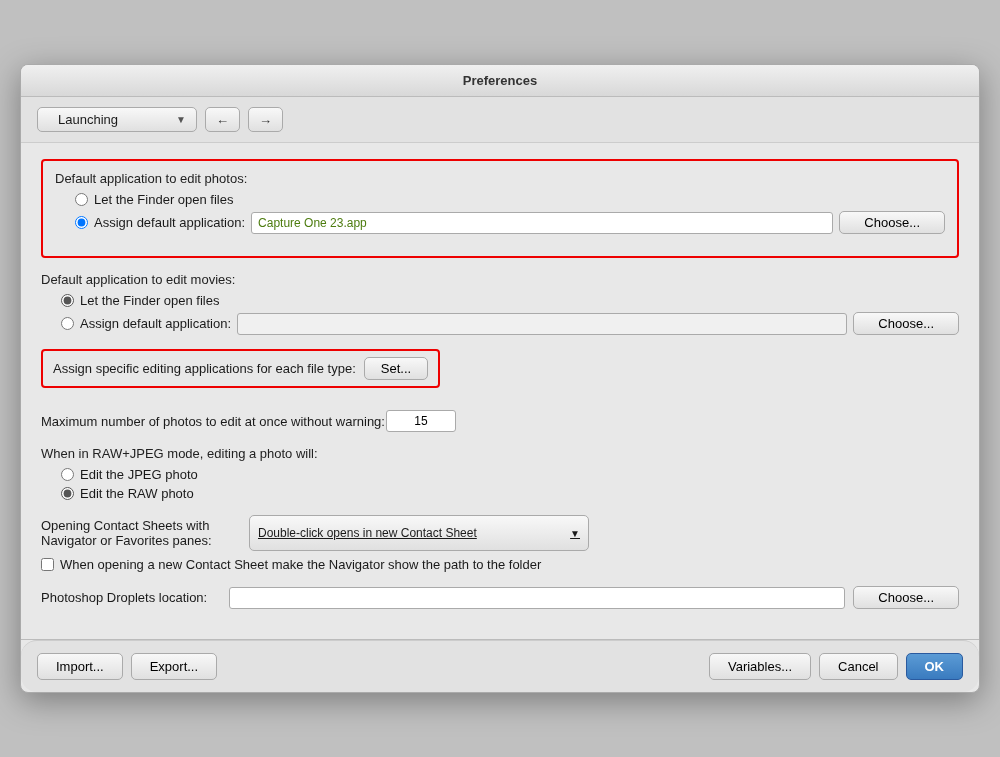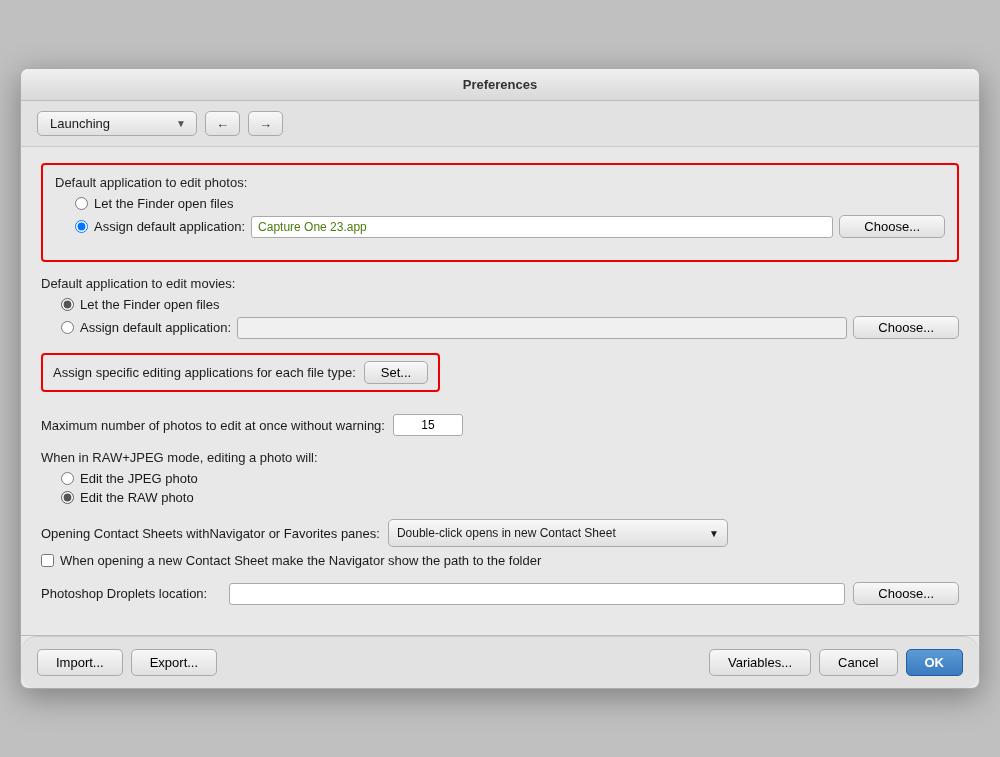--- a/index.html
+++ b/index.html
@@ -43,21 +43,21 @@
       background: #e2e2e2;
       border-bottom: 1px solid #ccc;
     }
 
     .dropdown-btn {
       display: flex;
       align-items: center;
       background: linear-gradient(to bottom, #f8f8f8, #e0e0e0);
       border: 1px solid #aaa;
       border-radius: 5px;
-      padding: 4px 10px 4px 12px;
+      padding: 4px 10px 4px 20px;
       font-size: 13px;
       cursor: pointer;
       min-width: 160px;
       justify-content: space-between;
     }
 
     .dropdown-btn .arrow-down {
       margin-left: 8px;
       font-size: 10px;
       color: #555;
@@ -158,21 +158,21 @@
       border: 1px solid #aaa;
       border-radius: 5px;
       padding: 3px 16px;
       font-size: 13px;
       cursor: pointer;
     }
 
     .max-photos-row {
       display: flex;
       align-items: center;
-      gap: 8px;
+      gap: 1px;
       margin-bottom: 14px;
     }
 
     .small-field {
       width: 70px;
       height: 22px;
       border: 1px solid #aaa;
       border-radius: 3px;
       padding: 2px 6px;
       font-size: 12px;
@@ -186,37 +186,38 @@
 
     .contact-row {
       display: flex;
       align-items: center;
       gap: 8px;
       margin-bottom: 6px;
     }
 
     .contact-label-block {
       display: flex;
-      flex-direction: row;
+      flex-direction: column;
       min-width: 200px;
     }
 
     .contact-dropdown {
       flex: 1;
       max-width: 340px;
-      height: 28px;
+      height: 36px;
       background: linear-gradient(to bottom, #f8f8f8, #e0e0e0);
       border: 1px solid #aaa;
       border-radius: 5px;
       padding: 2px 8px;
       font-size: 12px;
       display: flex;
       align-items: center;
       justify-content: space-between;
       cursor: pointer;
+      text-decoration: underline;
     }
 
     .checkbox-row {
       display: flex;
       align-items: center;
       gap: 6px;
       margin-bottom: 14px;
       margin-left: 0;
     }
 

